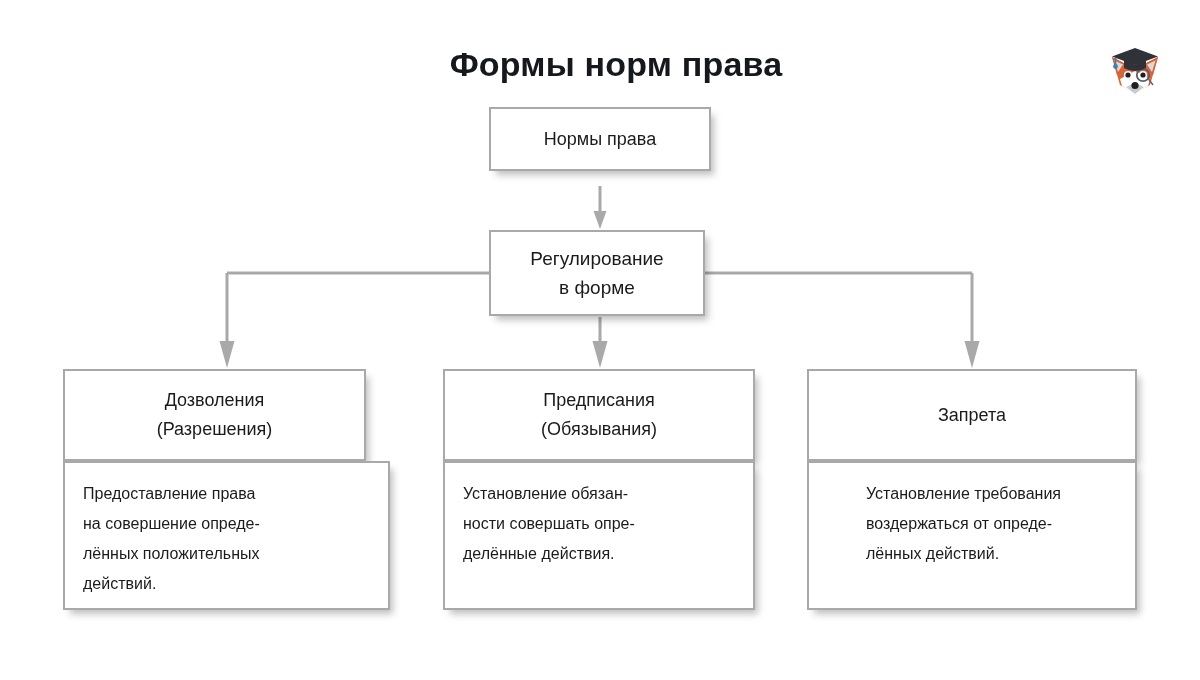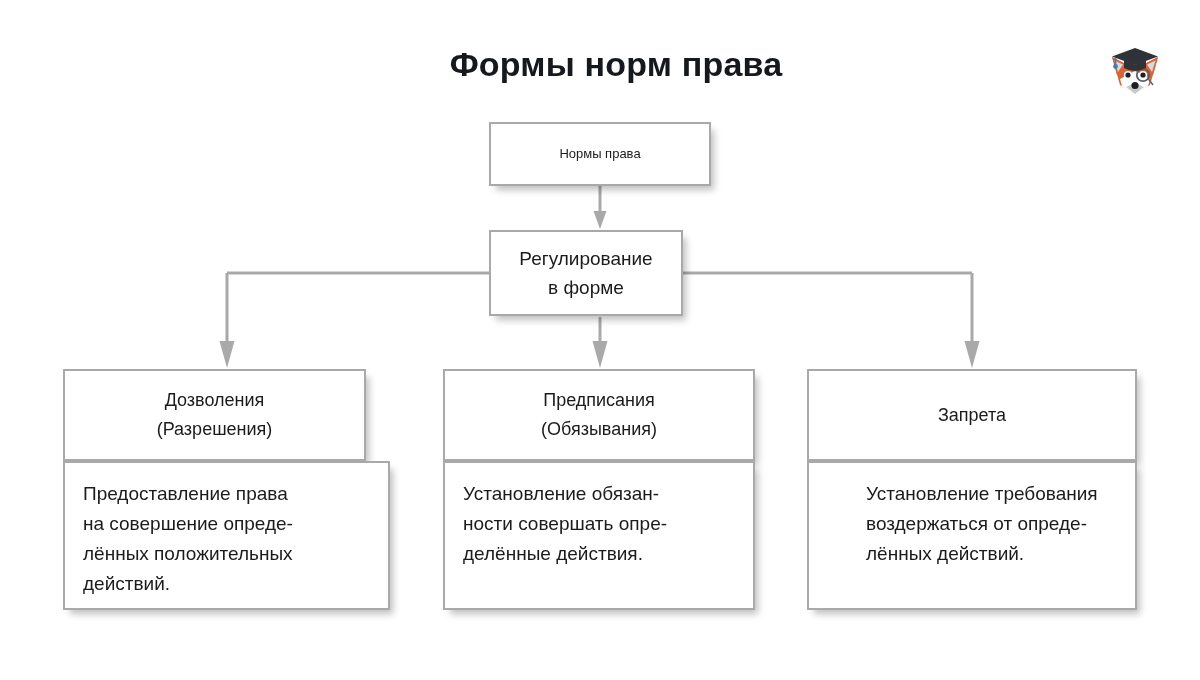--- a/index.html
+++ b/index.html
@@ -61,44 +61,44 @@
   }
   .node .node-text {
     display: block;
     width: 100%;
     white-space: pre-line;
   }
 
   
   #node-norms {
     left: 489px;
-    top: 122px;
+    top: 107px;
     width: 222px;
     height: 64px;
-    font-size: 13px;
+    font-size: 18px;
     line-height: 26px;
   }
 
   
   #node-regulation {
     left: 489px;
     top: 230px;
-    width: 194px;
+    width: 216px;
     height: 86px;
     font-size: 19px;
     line-height: 29px;
   }
 
   
   .col-head {
     font-size: 18px;
     line-height: 29px;
   }
   .col-body {
-    font-size: 19px;
+    font-size: 16px;
     line-height: 30px;
     justify-content: flex-start;
     align-items: flex-start;
     text-align: left;
   }
   .col-body .node-text {
     padding: 16px 18px 0 18px;
     box-sizing: border-box;
   }
 

